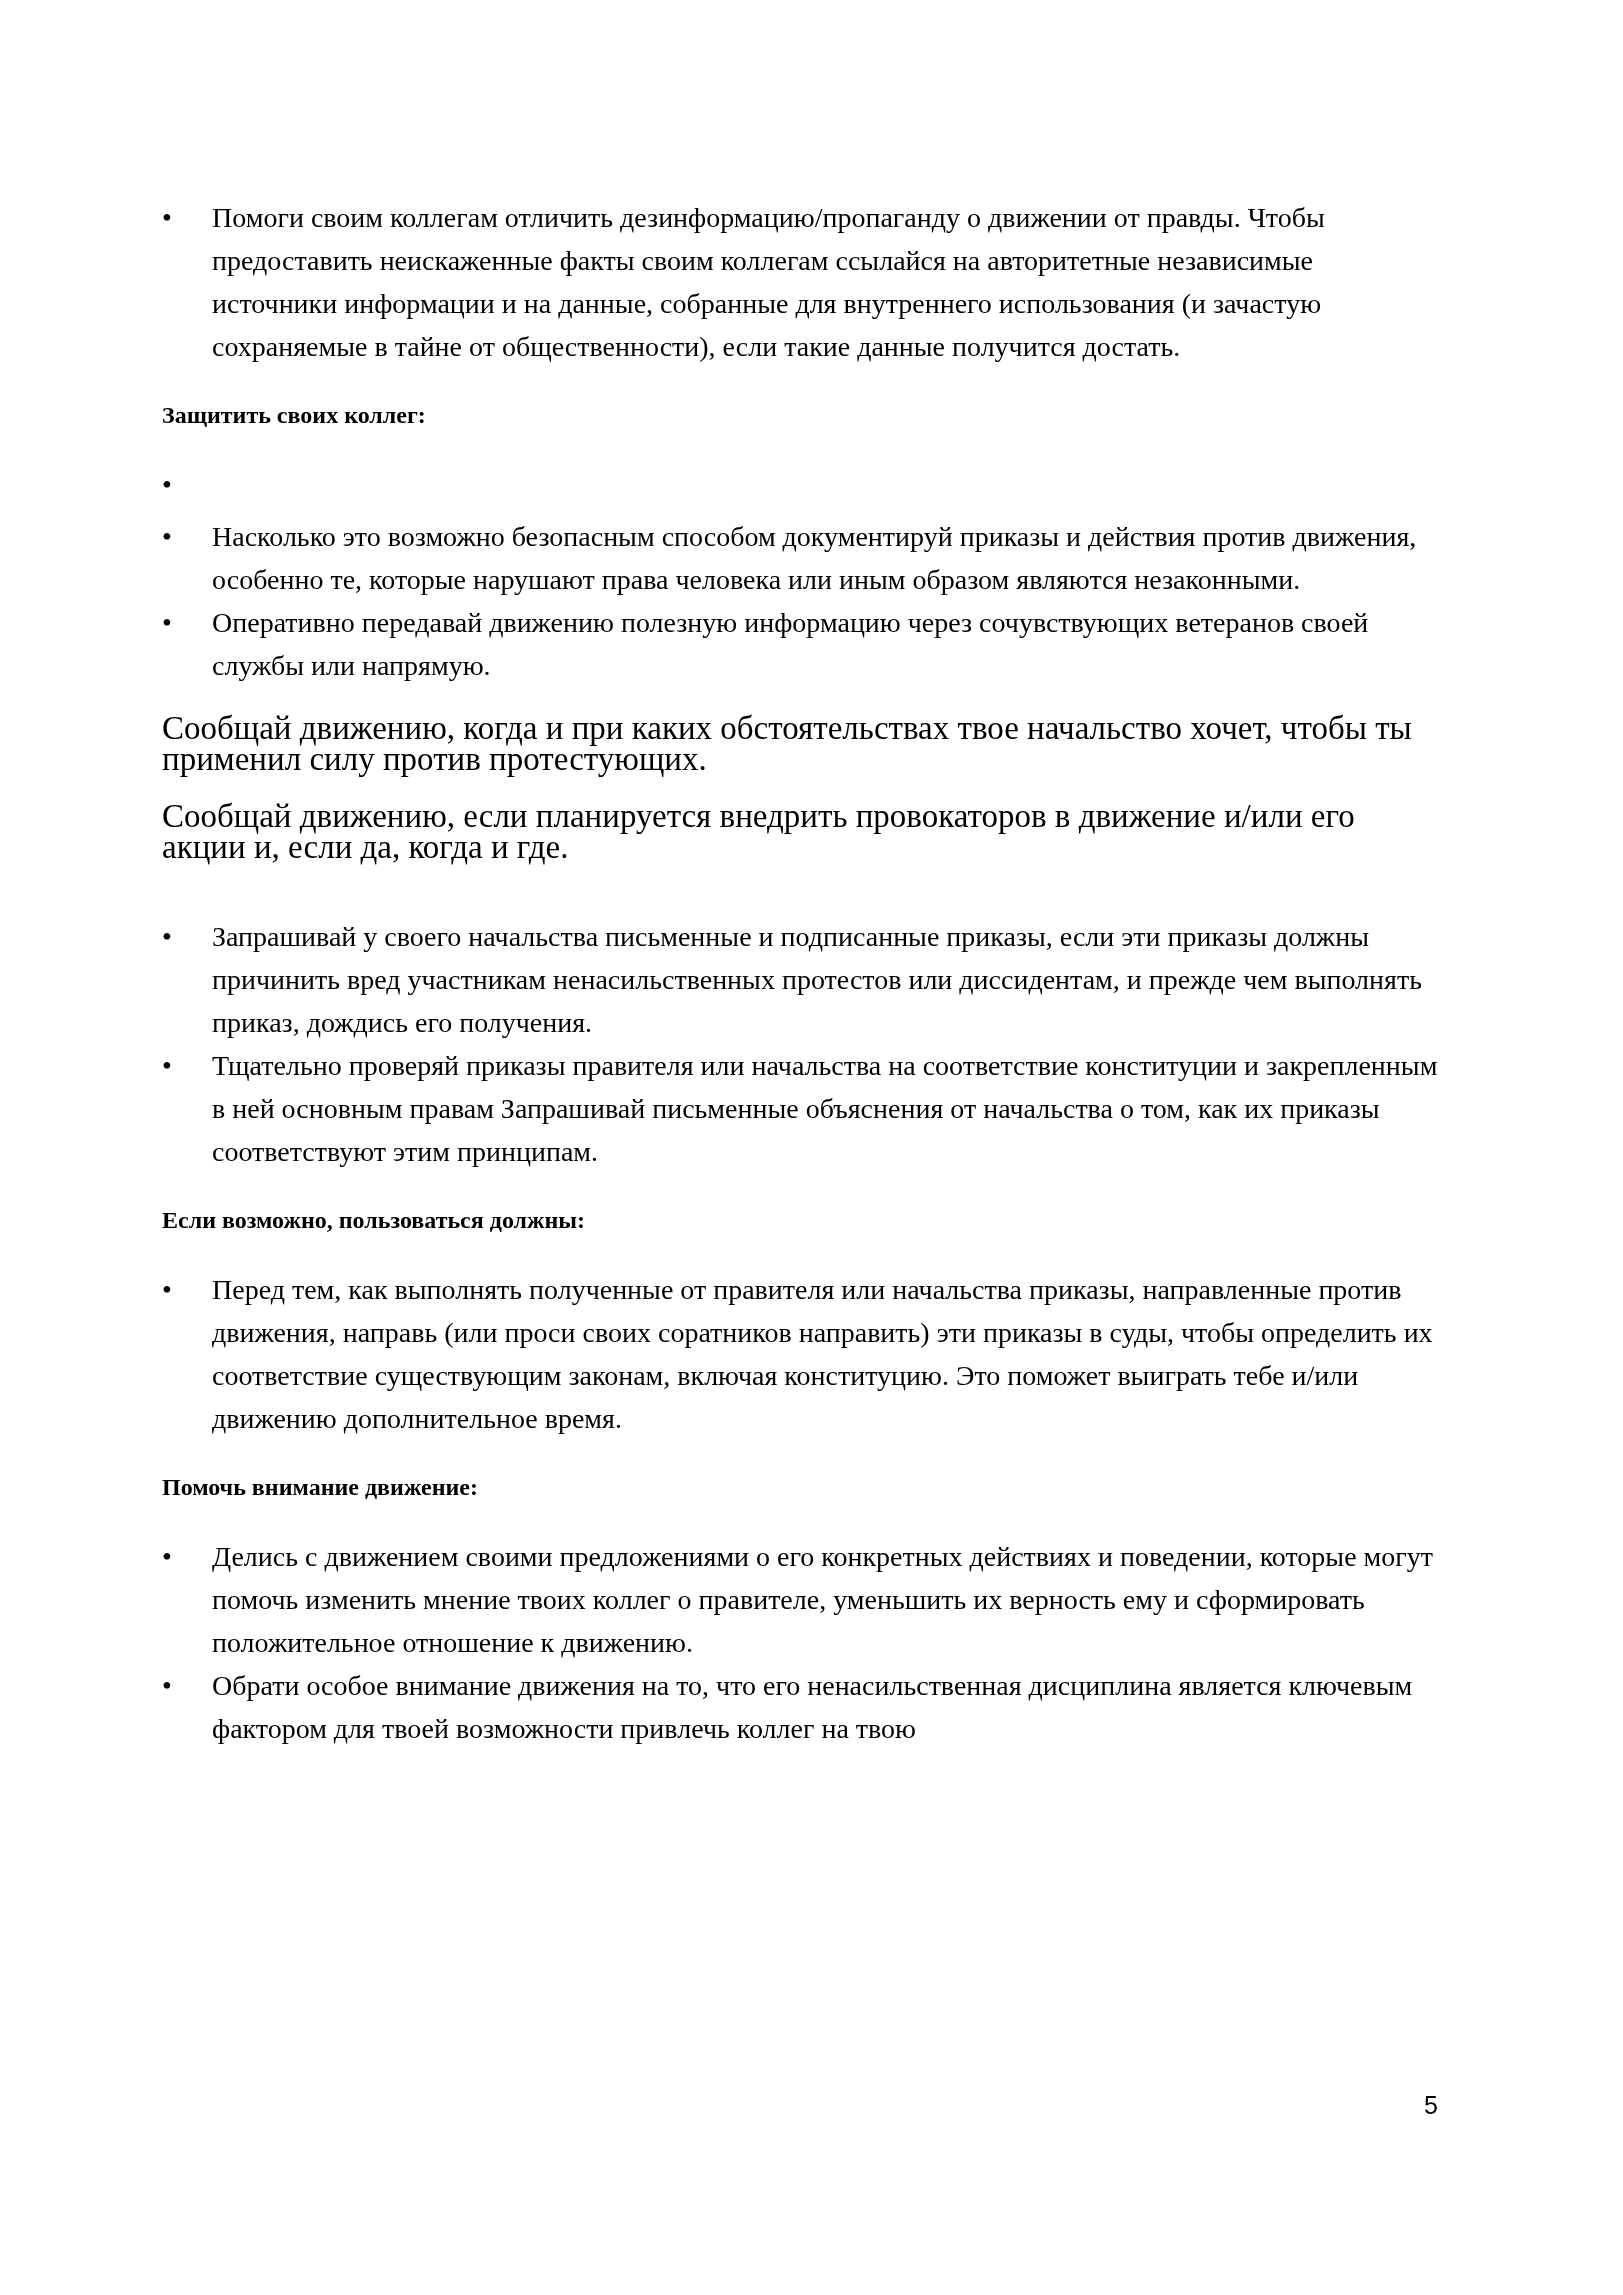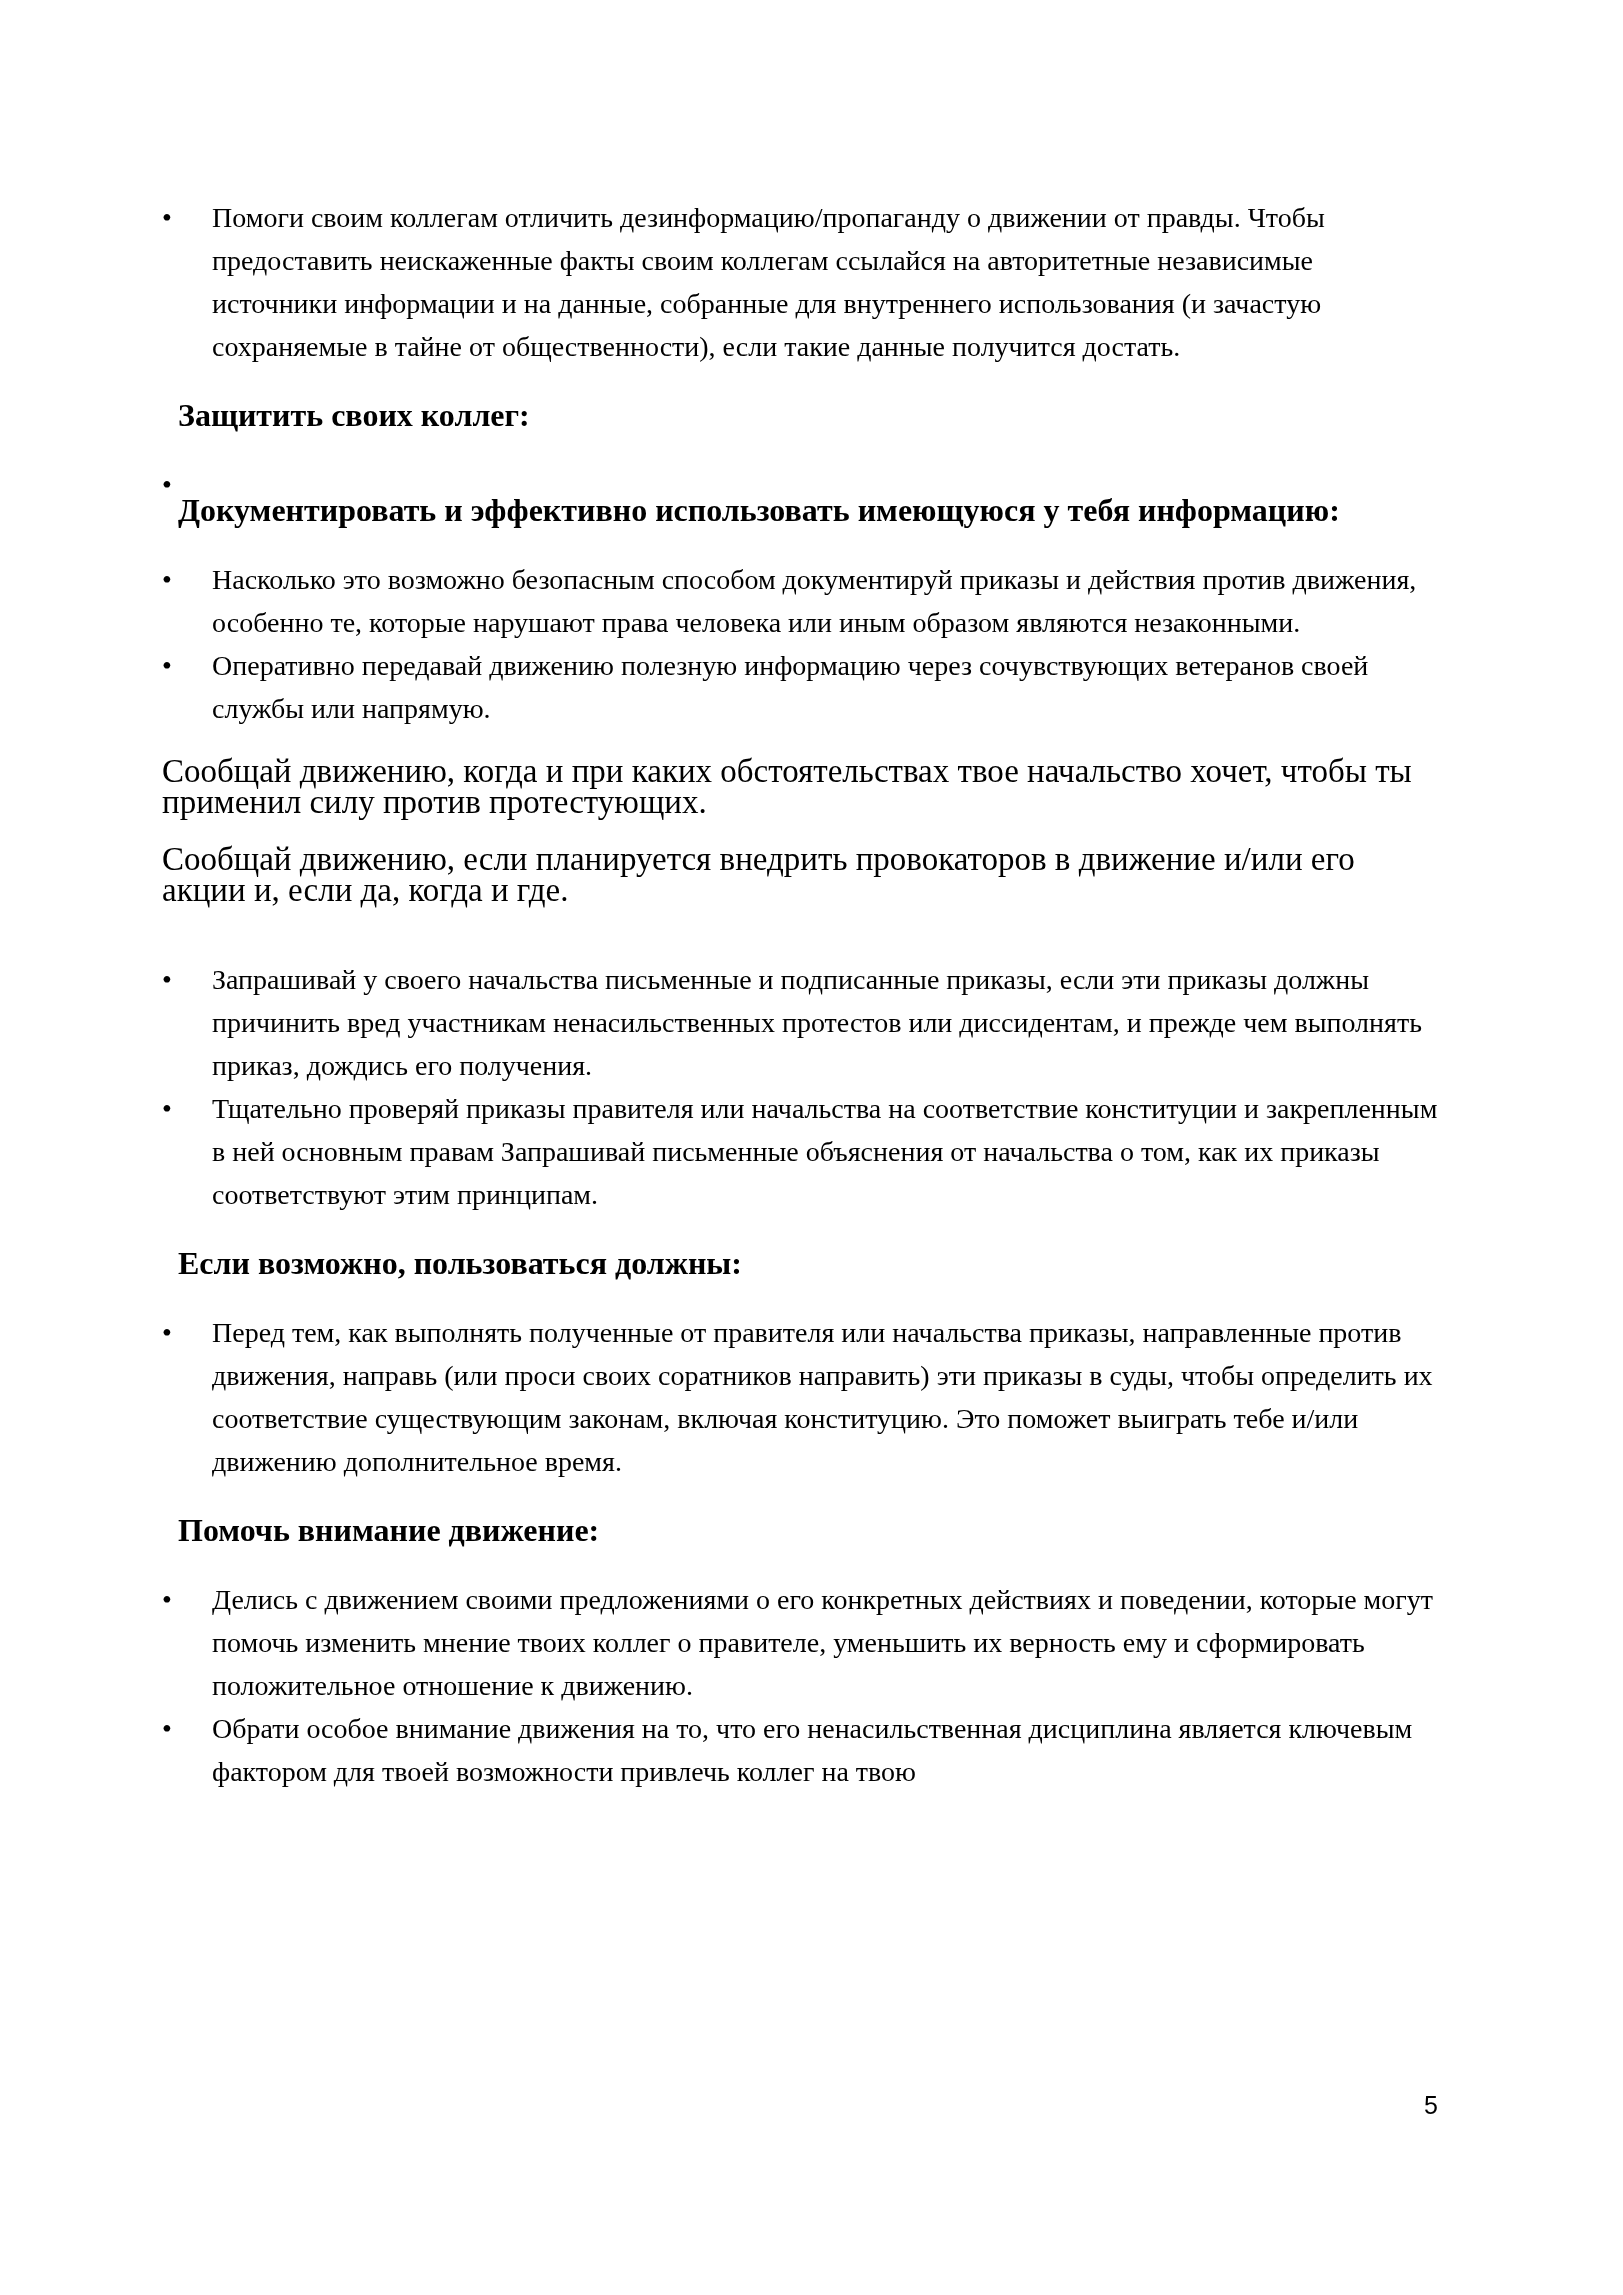--- a/index.html
+++ b/index.html
@@ -2,35 +2,34 @@
 <html style="font-size:10.5px"><head>
 <meta charset="utf-8">
 <style>
   html, body { margin:0; padding:0; background:#ffffff; }
   body { width:1623px; height:2295px; position:relative; overflow:hidden;
          font-family:"Liberation Serif", "DejaVu Serif", serif; color:#000; }
   .page { position:absolute; left:162px; top:196px; width:1283px; }
   .bl { position:relative; padding-left:50px; font-size:28px; line-height:43px; }
   .bl .dot { position:absolute; left:0; top:0; }
   .p { font-size:33px; line-height:31px; }
-  .h { font-size:32px; line-height:43px; font-weight:bold;margin-left:16px; }
+  .h { font-size:24px; line-height:43px; font-weight:bold; }
   .gap-s { height:26px; }
   .pnum { position:absolute; right:185px; top:2091px; font-family:"Liberation Sans", sans-serif; font-size:25px; }
 </style>
 </head>
 <body>
 
 <div class="page">
   <div class="bl"><span class="dot">•</span><span>Помоги своим коллегам отличить дезинформацию/пропаганду о движении от правды. Чтобы предоставить неискаженные факты своим коллегам ссылайся на авторитетные независимые источники информации и на данные, собранные для внутреннего использования (и зачастую сохраняемые в тайне от общественности), если такие данные получится достать.</span></div>
   <div class="gap-s"></div>
   <div class="h">Защитить своих коллег:</div>
   <div class="gap-s"></div>
   <div class="bl"><span class="dot">•</span></div>
   <div class="gap-s"></div>
-  <div class="h">Документировать и эффективно использовать имеющуюся у тебя информацию:</div>
   <div class="gap-s"></div>
   <div class="bl"><span class="dot">•</span><span>Насколько это возможно безопасным способом документируй приказы и действия против движения, особенно те, которые нарушают права человека или иным образом являются незаконными.</span></div>
   <div class="bl"><span class="dot">•</span><span>Оперативно передавай движению полезную информацию через сочувствующих ветеранов своей службы или напрямую.</span></div>
   <div class="gap-s"></div>
   <div class="p">Сообщай движению, когда и при каких обстоятельствах твое начальство хочет, чтобы ты применил силу против протестующих.</div>
   <div class="gap-s"></div>
   <div class="p">Сообщай движению, если планируется внедрить провокаторов в движение и/или его акции и, если да, когда и где.</div>
   <div class="gap-s"></div>
   <div class="gap-s"></div>
   <div class="bl"><span class="dot">•</span><span>Запрашивай у своего начальства письменные и подписанные приказы, если эти приказы должны причинить вред участникам ненасильственных протестов или диссидентам, и прежде чем выполнять приказ, дождись его получения.</span></div>

